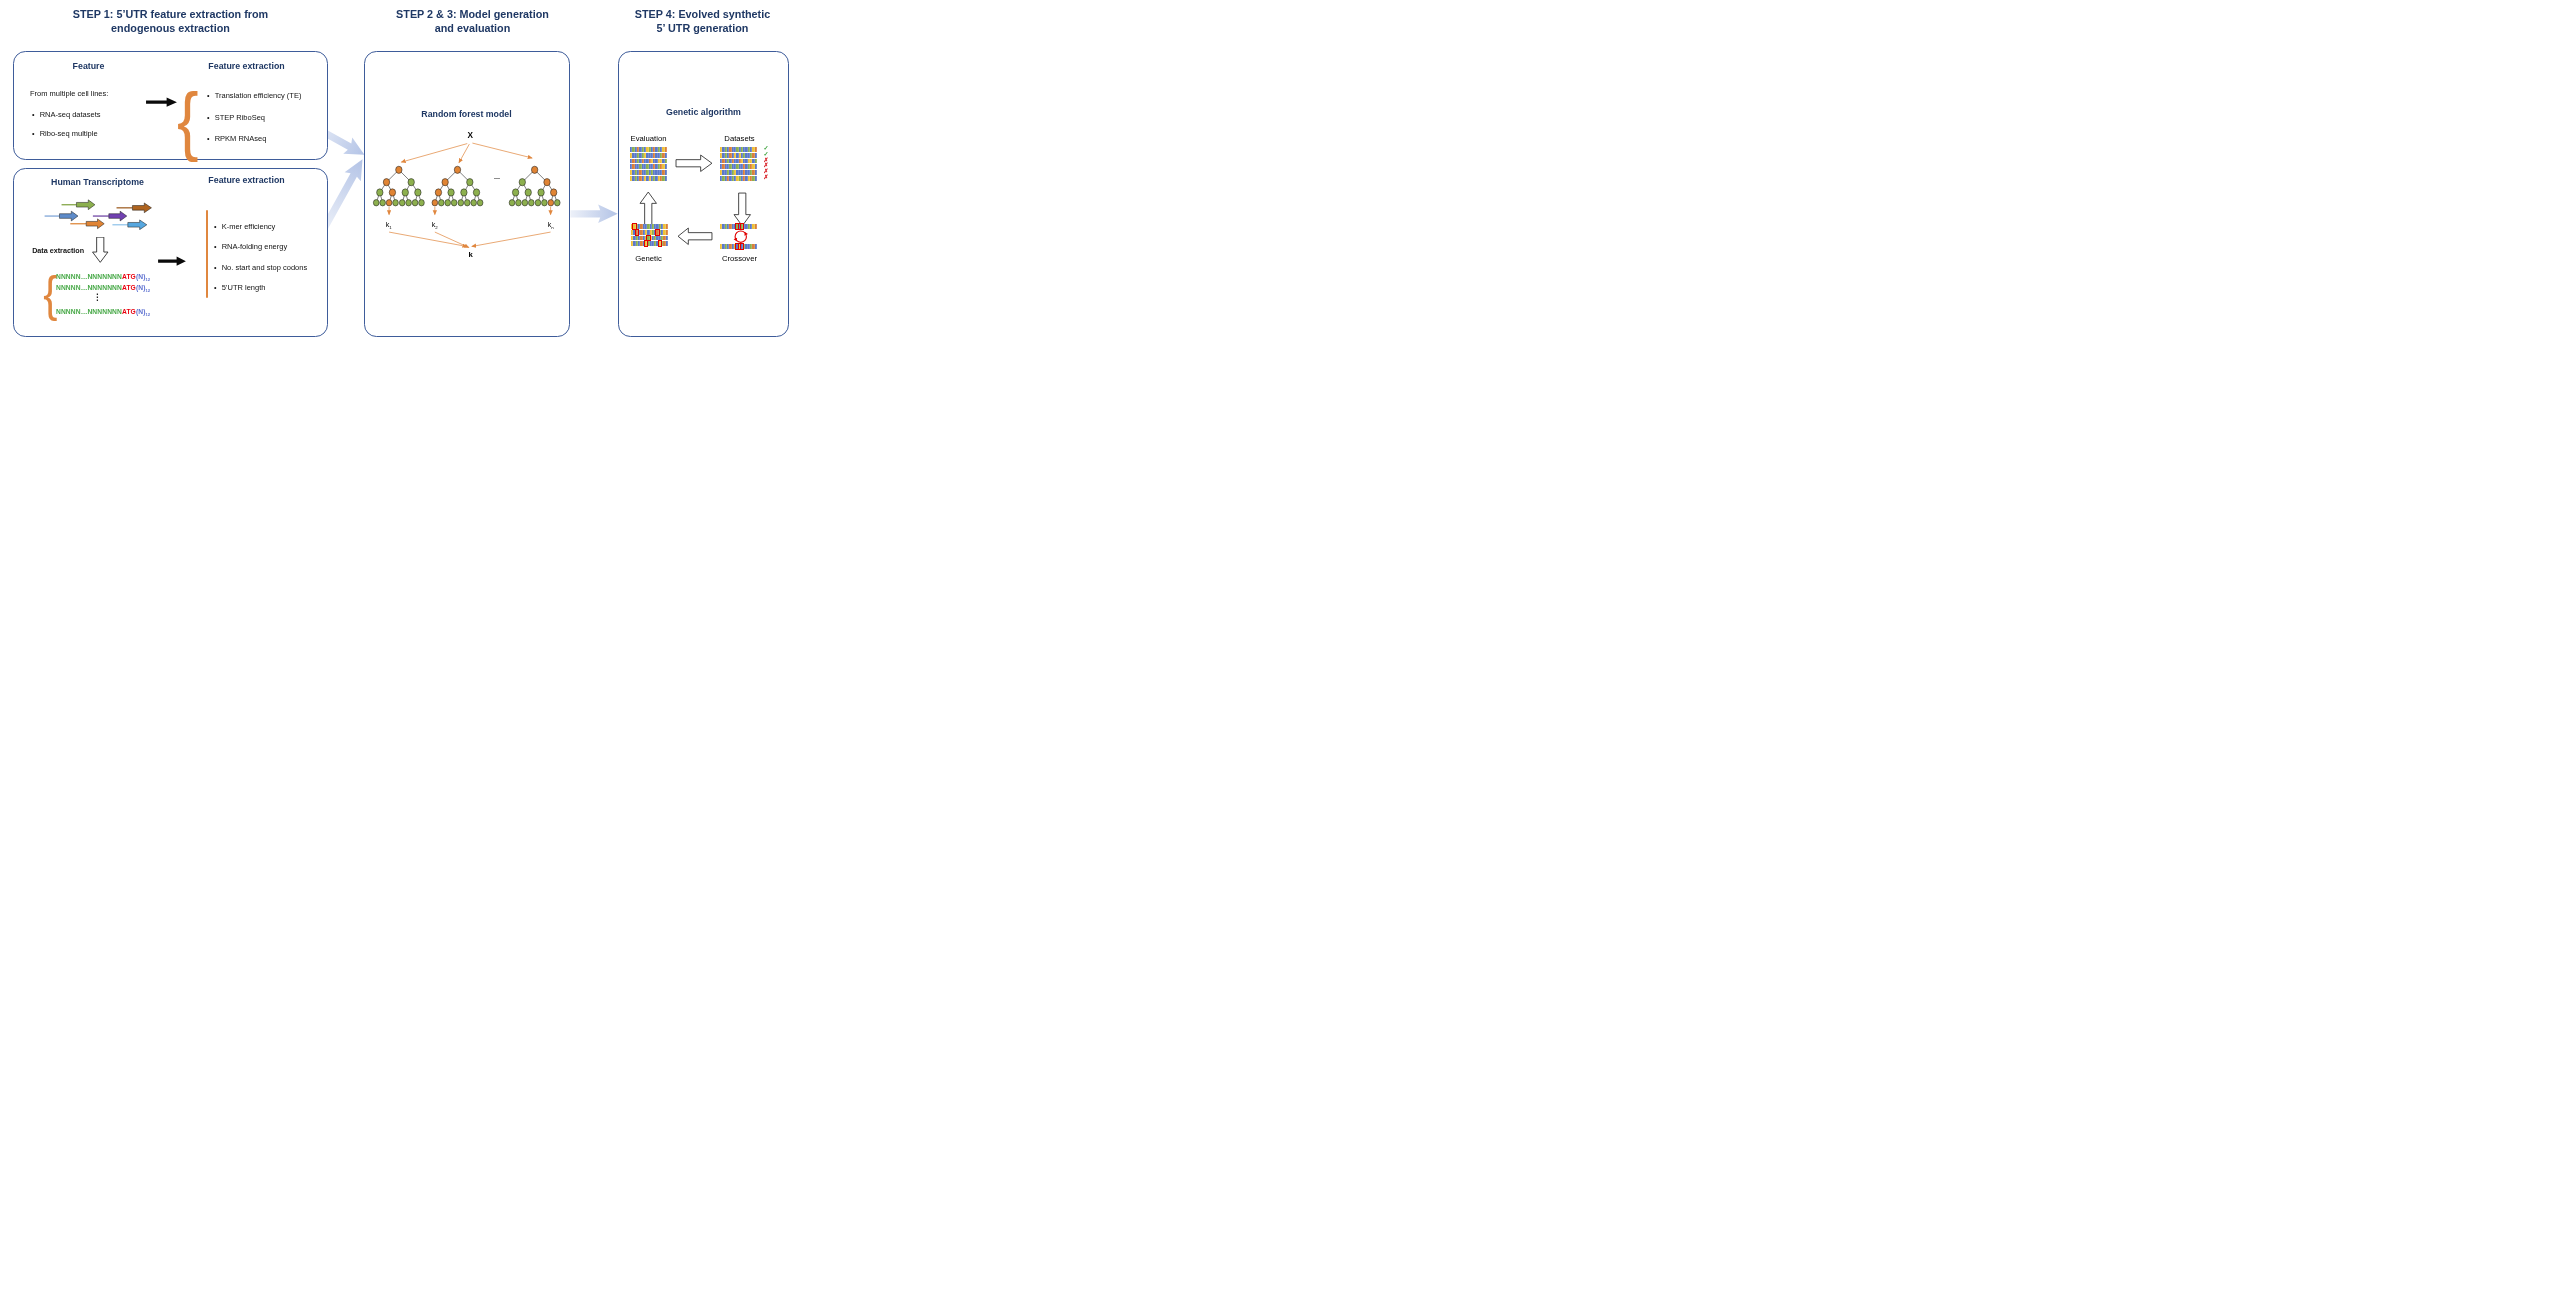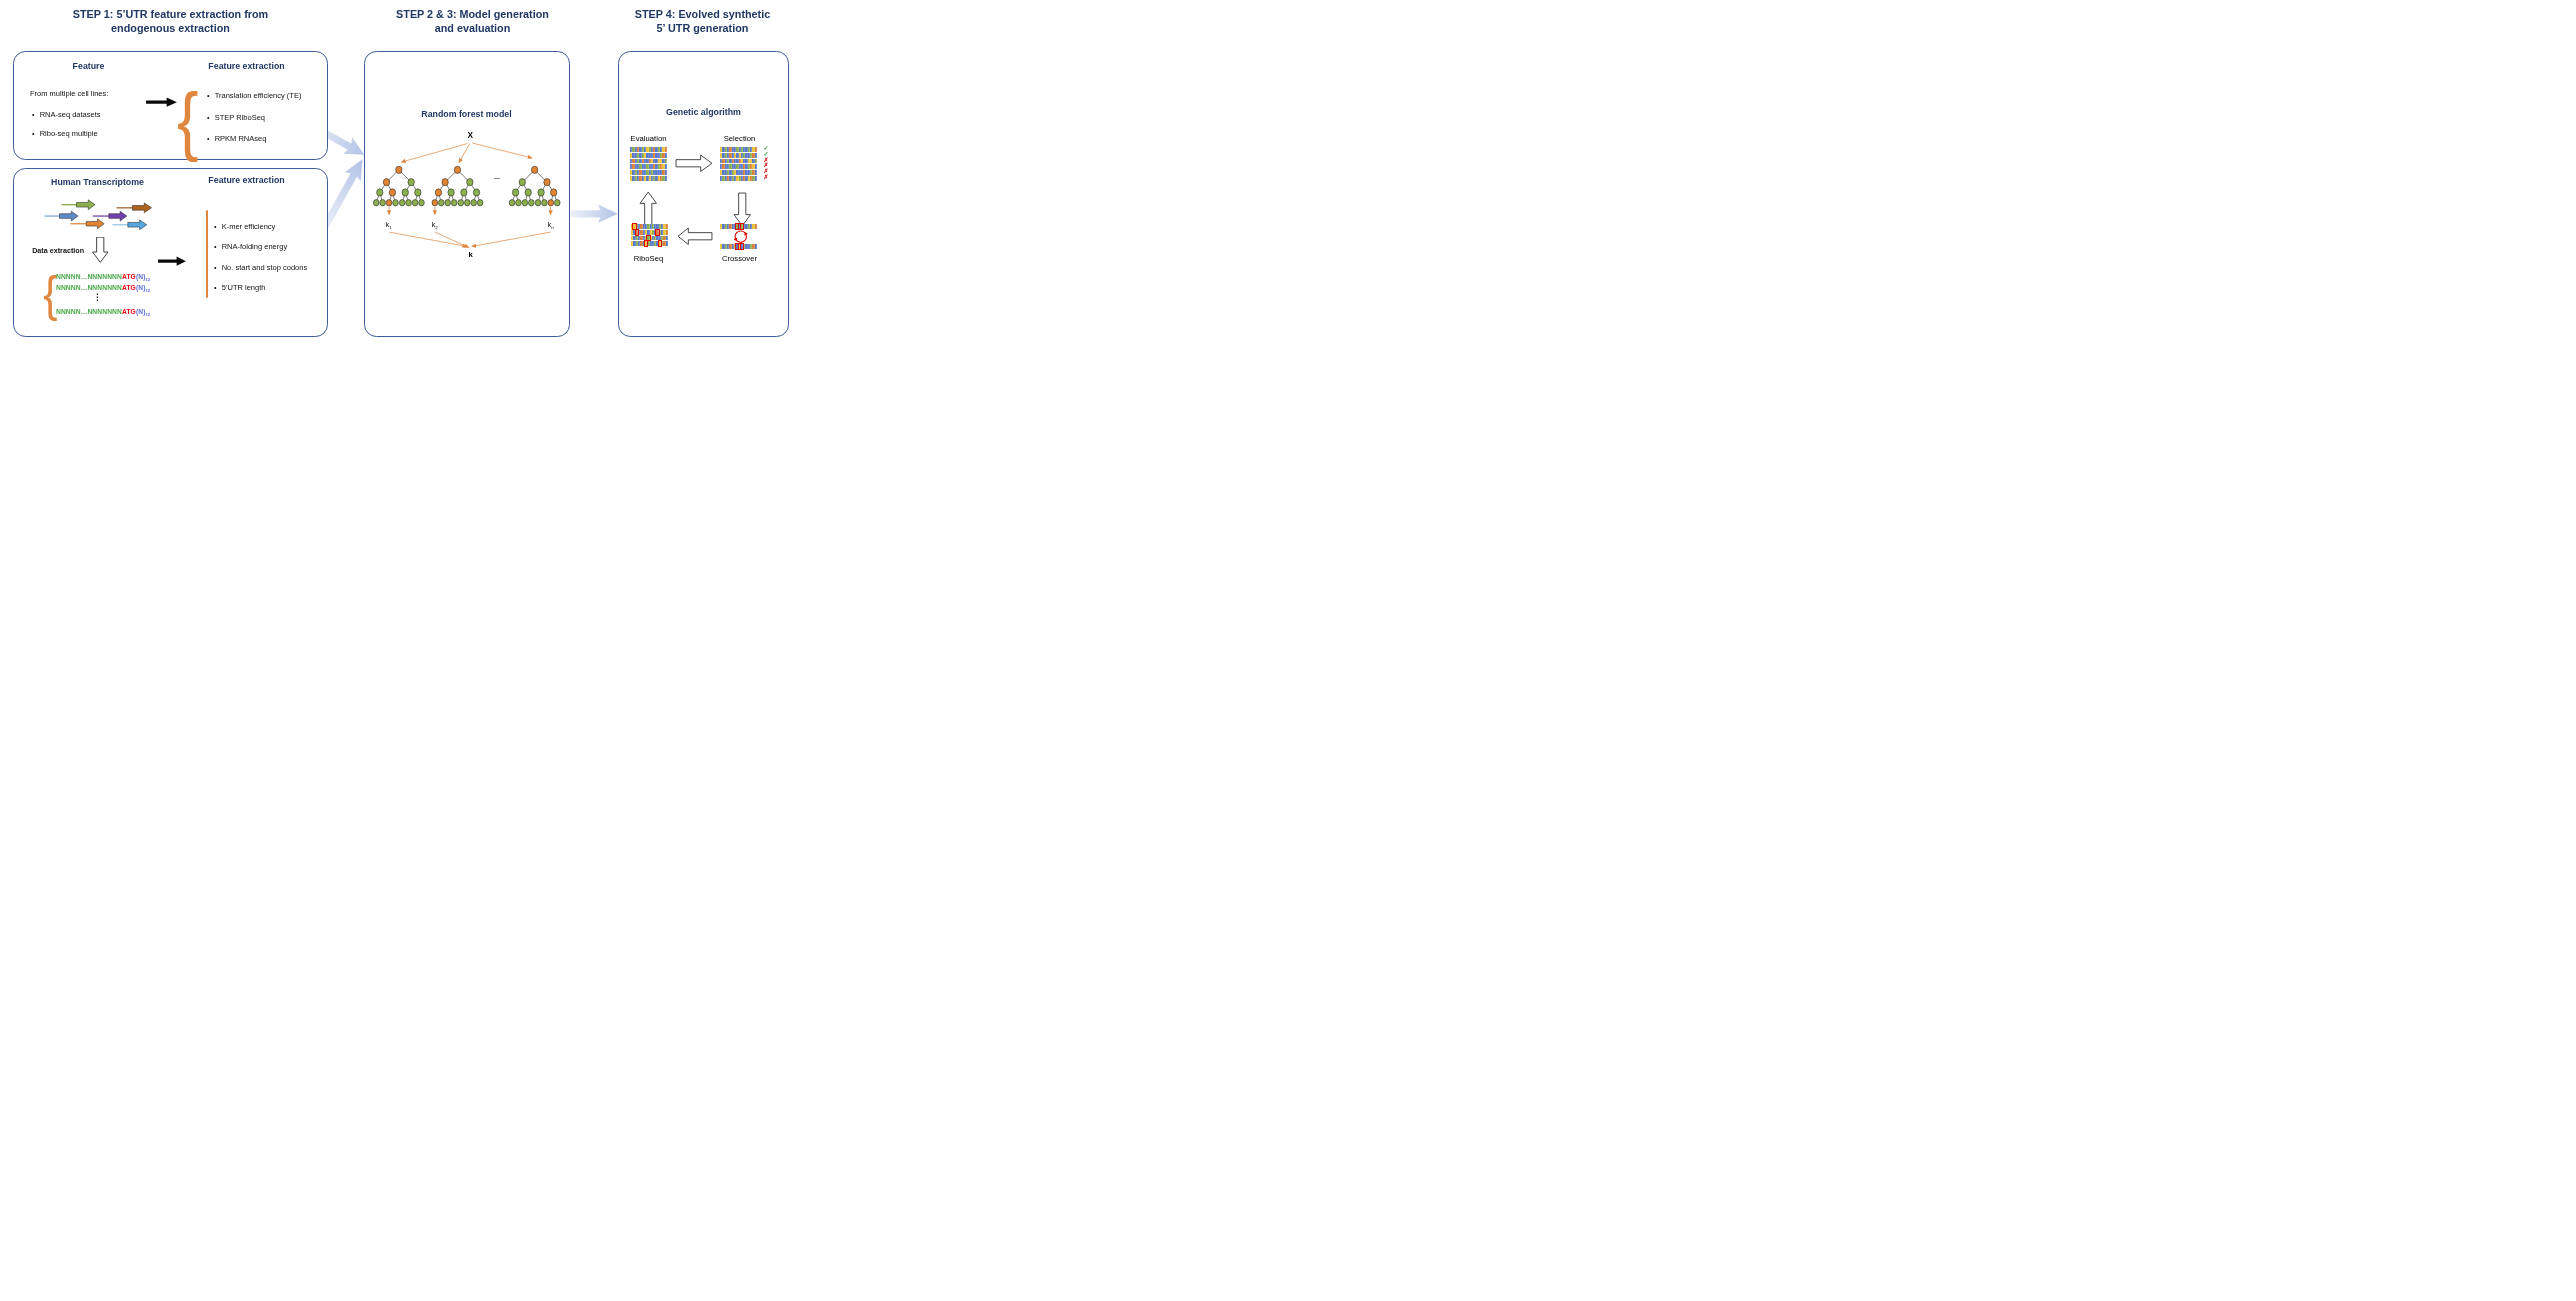--- a/index.html
+++ b/index.html
@@ -264,21 +264,21 @@
   <div class="rf-dots" style="left:494px;top:172px;">...</div>
   <div class="klabel" style="left:382px;top:221px;">k<sub>1</sub></div>
   <div class="klabel" style="left:428px;top:221px;">k<sub>2</sub></div>
   <div class="klabel" style="left:544px;top:221px;">k<sub>n</sub></div>
   <div class="klabel" style="left:464px;top:250px;font-size:7.7px;font-weight:bold;">k</div>
 
   <div class="panel" style="left:618px;top:51px;width:171px;height:286px;"></div>
   <div class="panel-heading" style="left:652px;top:107px;width:103px;">Genetic algorithm</div>
 
   <div class="ga-label" style="left:620px;top:134px;">Evaluation</div>
-  <div class="ga-label" style="left:711px;top:134px;">Selection</div>
+  <div class="ga-label" style="left:711px;top:134px;">Datasets</div>
 
   <div class="bar-block" style="left:630px;top:147px;">
       <div class="bar-row">
         <span class="bar-cell" style="background: rgb(91, 121, 201);"></span>
         <span class="bar-cell" style="background: rgb(140, 176, 80);"></span>
         <span class="bar-cell" style="background: rgb(91, 121, 201);"></span>
         <span class="bar-cell" style="background: rgb(217, 128, 60);"></span>
         <span class="bar-cell" style="background: rgb(91, 121, 201);"></span>
         <span class="bar-cell" style="background: rgb(140, 176, 80);"></span>
         <span class="bar-cell" style="background: rgb(91, 121, 201);"></span>
@@ -629,17 +629,17 @@
         <span class="bar-cell" style="background: rgb(140, 176, 80);"></span>
         <span class="bar-cell" style="background: rgb(217, 128, 60);"></span>
         <span class="bar-cell" style="background: rgb(91, 121, 201);"></span>
       </div>
     </div>
 
   <svg class="abs" style="left:677px;top:227px;" width="36" height="18.5" viewBox="0 0 70 36">
     <polygon points="68,11 22,11 22,2 2,18 22,34 22,25 68,25" fill="#fff" stroke="#222" stroke-width="1.6"></polygon>
   </svg>
 
-  <div class="ga-label" style="left:620px;top:254px;">RiboSeq</div>
+  <div class="ga-label" style="left:620px;top:254px;">Genetic</div>
   <div class="ga-label" style="left:711px;top:254px;">Crossover</div>
 
 </div>
 
 
 </body></html>

